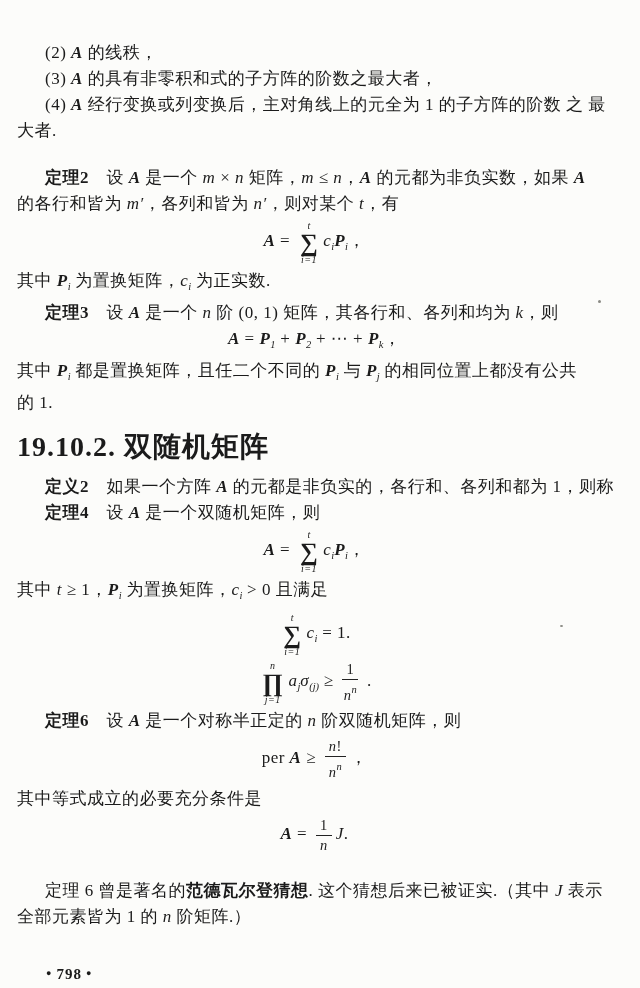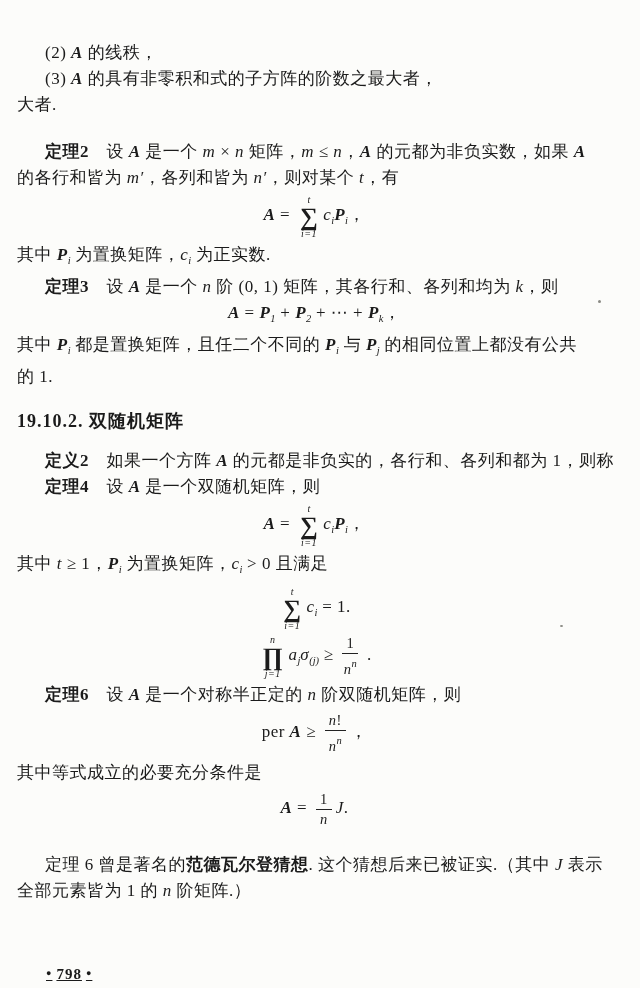--- a/index.html
+++ b/index.html
@@ -11,53 +11,54 @@
   }
   .page{padding:40px 28px 0 17px;position:relative;}
   .ln{white-space:nowrap;letter-spacing:0.5px;}
   .ind{text-indent:28px;}
   .b{font-weight:bold;font-style:normal;}
   .v{font-style:italic;}
   .bv{font-style:italic;font-weight:bold;}
   .sub{font-size:10.5px;font-style:italic;vertical-align:-4px;letter-spacing:0;}
   .sup{font-size:10.5px;font-style:italic;vertical-align:7px;letter-spacing:0;}
   .heading{
-    font-size:18px;font-weight:bold;line-height:30px;
+    font-size:28px;font-weight:bold;line-height:30px;
     margin:16px 0 12px 0;letter-spacing:1px;
   }
   .formula{
     text-align:center;margin:3px 0;letter-spacing:0.5px;
     font-size:17px;
   }
   .bigop{
     display:inline-flex;flex-direction:column;align-items:center;
     vertical-align:middle;line-height:1;margin:0 5px;
   }
   .bigop .lim{font-size:10px;line-height:11px;font-style:italic;font-weight:normal;}
   .bigop .opsym{font-size:25px;line-height:23px;font-weight:bold;font-style:normal;}
   .frac{
     display:inline-flex;flex-direction:column;align-items:center;
     vertical-align:middle;line-height:1;margin:0 4px;
   }
   .frac .num{font-size:14.5px;line-height:15px;padding:0 4px 2px 4px;border-bottom:1.5px solid #222;}
   .frac .den{font-size:14.5px;line-height:15px;padding-top:2px;}
   .pagenum{
     position:absolute;left:42px;top:960px;
-    font-weight:bold;font-size:15px;letter-spacing:1px;text-decoration:underline;
+    font-weight:bold;font-size:15px;letter-spacing:1px;
   }
   .pdot{font-size:9px;vertical-align:3px;margin:0 4px;font-style:normal;}
   .speck{position:absolute;background:#8a8a84;border-radius:50%;}
 </style>
 </head>
 <body>
 
 <div class="page">
 
   <div class="ln ind">(2) <span class="bv">A</span> 的线秩，</div>
   <div class="ln ind">(3) <span class="bv">A</span> 的具有非零积和式的子方阵的阶数之最大者，</div>
+  <div class="ln ind">(4) <span class="bv">A</span> 经行变换或列变换后，主对角线上的元全为 1 的子方阵的阶数 之 最</div>
   <div class="ln">大者.</div>
 
   <div class="ln ind" style="margin-top:21px;"><span class="b">定理2</span>　设 <span class="bv">A</span> 是一个 <span class="v">m</span> × <span class="v">n</span> 矩阵，<span class="v">m</span> ≤ <span class="v">n</span>，<span class="bv">A</span> 的元都为非负实数，如果 <span class="bv">A</span></div>
   <div class="ln">的各行和皆为 <span class="v">m′</span>，各列和皆为 <span class="v">n′</span>，则对某个 <span class="v">t</span>，有</div>
   <div class="formula"><span class="bv">A</span> = <span class="bigop">
         <span class="lim">t</span>
         <span class="opsym">∑</span>
         <span class="lim">i=1</span>
       </span><span class="v">c</span><span class="sub">i</span><span class="bv">P</span><span class="sub">i</span>，</div>
   <div class="ln">其中 <span class="bv">P</span><span class="sub">i</span> 为置换矩阵，<span class="v">c</span><span class="sub">i</span> 为正实数.</div>

